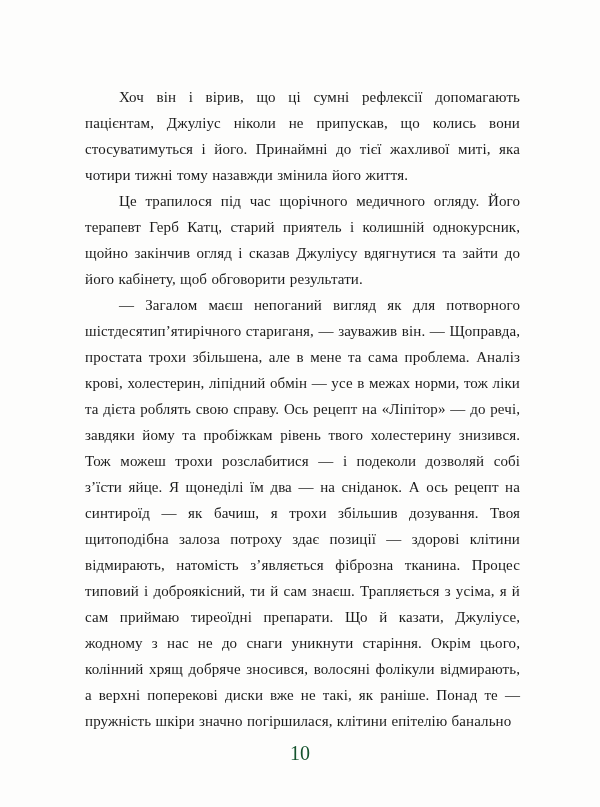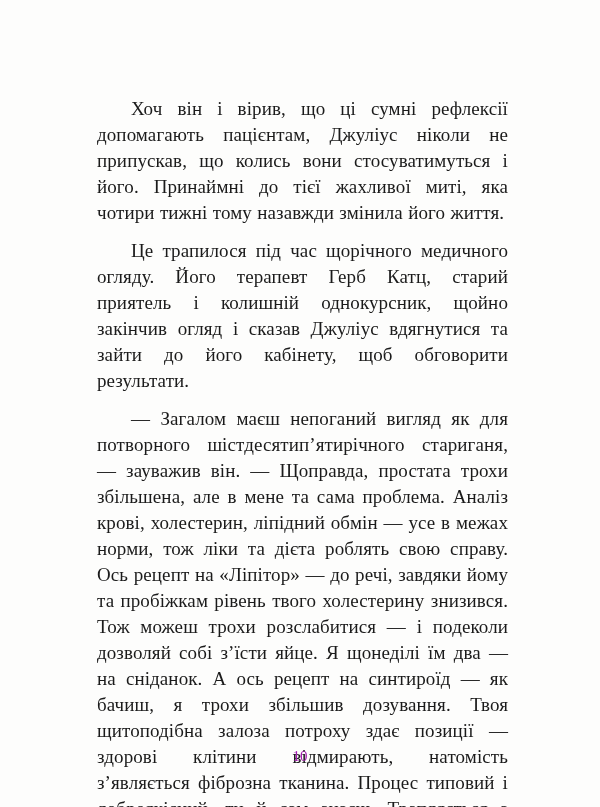--- a/index.html
+++ b/index.html
@@ -16,41 +16,41 @@
     }
     .page {
       position: relative;
       box-sizing: border-box;
       width: 600px;
       height: 807px;
       background: #fdfdfc;
       padding: 84px 80px 0 85px;
     }
     .text-block p {
-      margin: 12px;
-      font-size: 19px;
+      margin: 0;
+      font-size: 15px;
       line-height: 26px;
       text-align: justify;
       text-indent: 34px;
       letter-spacing: 0.1px;
       word-spacing: 0.5px;
     }
     .page-number {
       position: absolute;
       left: 0;
       bottom: 42px;
       width: 100%;
       text-align: center;
-      font-size: 15px;
-      color: #a21caf;
+      font-size: 20px;
+      color: #14532d;
     }
   </style>
 </head>
 <body>
 
 <div class="page">
   <div class="text-block">
     <p>Хоч він і вірив, що ці сумні рефлексії допомагають пацієнтам, Джуліус ніколи не припускав, що колись вони стосуватимуться і його. Принаймні до тієї жахливої миті, яка чотири тижні тому назавжди змінила його життя.</p>
-    <p>Це трапилося під час щорічного медичного огляду. Його терапевт Герб Катц, старий приятель і колишній однокурсник, щойно закінчив огляд і сказав Джуліус вдягнутися та зайти до його кабінету, щоб обговорити результати.</p>
+    <p>Це трапилося під час щорічного медичного огляду. Його терапевт Герб Катц, старий приятель і колишній однокурсник, щойно закінчив огляд і сказав Джуліусу вдягнутися та зайти до його кабінету, щоб обговорити результати.</p>
     <p>— Загалом маєш непоганий вигляд як для потворного шістдесятип’ятирічного стариганя, — зауважив він. — Щоправда, простата трохи збільшена, але в мене та сама проблема. Аналіз крові, холестерин, ліпідний обмін — усе в межах норми, тож ліки та дієта роблять свою справу. Ось рецепт на «Ліпітор» — до речі, завдяки йому та пробіжкам рівень твого холестерину знизився. Тож можеш трохи розслабитися — і подеколи дозволяй собі з’їсти яйце. Я щонеділі їм два — на сніданок. А ось рецепт на синтироїд — як бачиш, я трохи збільшив дозування. Твоя щитоподібна залоза потроху здає позиції — здорові клітини відмирають, натомість з’являється фіброзна тканина. Процес типовий і доброякісний, ти й сам знаєш. Трапляється з усіма, я й сам приймаю тиреоїдні препарати. Що й казати, Джуліусе, жодному з нас не до снаги уникнути старіння. Окрім цього, колінний хрящ добряче зносився, волосяні фолікули відмирають, а верхні поперекові диски вже не такі, як раніше. Понад те — пружність шкіри значно погіршилася, клітини епітелію банально</p>
   </div>
   <div class="page-number">10</div>
 </div>
 
 </body></html>

